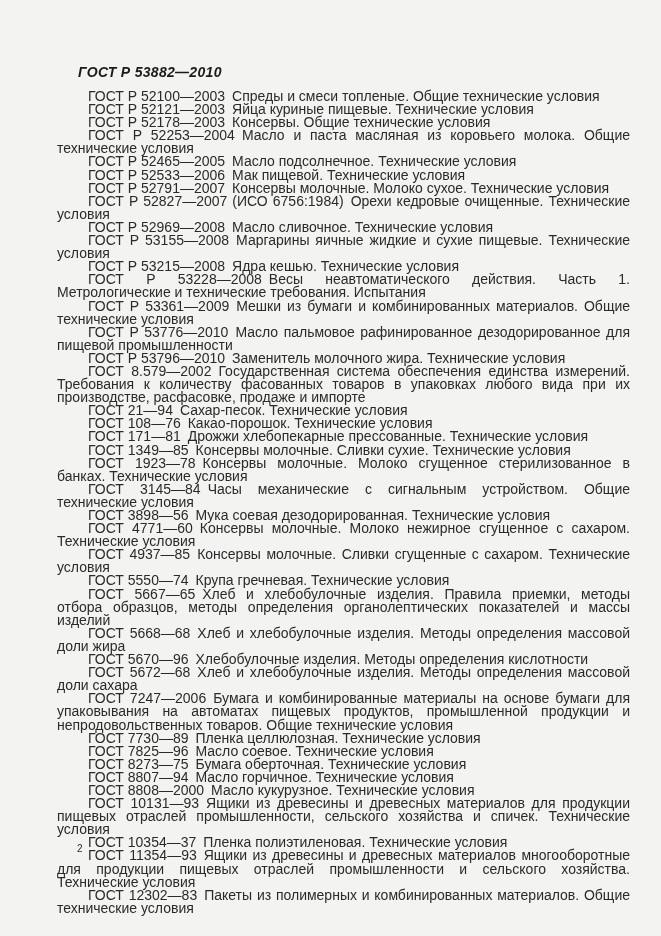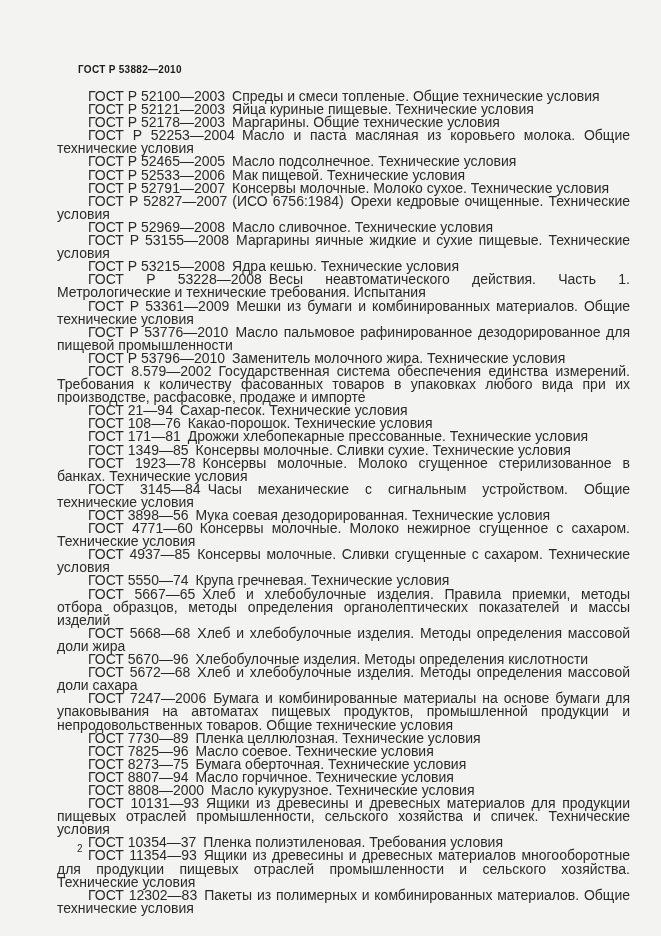--- a/index.html
+++ b/index.html
@@ -13,24 +13,25 @@
     width: 661px;
     height: 936px;
     background: #f3f3f1;
     overflow: hidden;
     color: #2a2a2a;
   }
   .doc-header {
     position: absolute;
     left: 78px;
     top: 64px;
-    font-size: 10px;
+    font-size: 14px;
     font-weight: bold;
     letter-spacing: 0.3px;
     color: #1b1b1b;
+    font-style: italic;
   }
   .standards {
     position: absolute;
     left: 57px;
     top: 90px;
     width: 573px;
   }
   .entry {
     margin: 0;
     font-size: 14px;
@@ -53,21 +54,21 @@
 </style>
 </head>
 <body>
 
 <div class="page">
   <div class="doc-header">ГОСТ Р 53882—2010</div>
 
   <div class="standards">
       <p class="entry"><span class="code">ГОСТ Р 52100—2003</span><span class="title">Спреды и смеси топленые. Общие технические условия</span></p>
       <p class="entry"><span class="code">ГОСТ Р 52121—2003</span><span class="title">Яйца куриные пищевые. Технические условия</span></p>
-      <p class="entry"><span class="code">ГОСТ Р 52178—2003</span><span class="title">Маргарины. Общие технические условия</span></p>
+      <p class="entry"><span class="code">ГОСТ Р 52178—2003</span><span class="title">Консервы. Общие технические условия</span></p>
       <p class="entry"><span class="code">ГОСТ Р 52253—2004</span><span class="title">Масло и паста масляная из коровьего молока. Общие технические условия</span></p>
       <p class="entry"><span class="code">ГОСТ Р 52465—2005</span><span class="title">Масло подсолнечное. Технические условия</span></p>
       <p class="entry"><span class="code">ГОСТ Р 52533—2006</span><span class="title">Мак пищевой. Технические условия</span></p>
       <p class="entry"><span class="code">ГОСТ Р 52791—2007</span><span class="title">Консервы молочные. Молоко сухое. Технические условия</span></p>
       <p class="entry"><span class="code">ГОСТ Р 52827—2007 (ИСО 6756:1984)</span><span class="title">Орехи кедровые очищенные. Технические условия</span></p>
       <p class="entry"><span class="code">ГОСТ Р 52969—2008</span><span class="title">Масло сливочное. Технические условия</span></p>
       <p class="entry"><span class="code">ГОСТ Р 53155—2008</span><span class="title">Маргарины яичные жидкие и сухие пищевые. Технические условия</span></p>
       <p class="entry"><span class="code">ГОСТ Р 53215—2008</span><span class="title">Ядра кешью. Технические условия</span></p>
       <p class="entry"><span class="code">ГОСТ Р 53228—2008</span><span class="title">Весы неавтоматического действия. Часть 1. Метрологические и технические требования. Испытания</span></p>
       <p class="entry"><span class="code">ГОСТ Р 53361—2009</span><span class="title">Мешки из бумаги и комбинированных материалов. Общие технические условия</span></p>
@@ -88,19 +89,19 @@
       <p class="entry"><span class="code">ГОСТ 5668—68</span><span class="title">Хлеб и хлебобулочные изделия. Методы определения массовой доли жира</span></p>
       <p class="entry"><span class="code">ГОСТ 5670—96</span><span class="title">Хлебобулочные изделия. Методы определения кислотности</span></p>
       <p class="entry"><span class="code">ГОСТ 5672—68</span><span class="title">Хлеб и хлебобулочные изделия. Методы определения массовой доли сахара</span></p>
       <p class="entry"><span class="code">ГОСТ 7247—2006</span><span class="title">Бумага и комбинированные материалы на основе бумаги для упаковывания на автоматах пищевых продуктов, промышленной продукции и непродовольственных товаров. Общие технические условия</span></p>
       <p class="entry"><span class="code">ГОСТ 7730—89</span><span class="title">Пленка целлюлозная. Технические условия</span></p>
       <p class="entry"><span class="code">ГОСТ 7825—96</span><span class="title">Масло соевое. Технические условия</span></p>
       <p class="entry"><span class="code">ГОСТ 8273—75</span><span class="title">Бумага оберточная. Технические условия</span></p>
       <p class="entry"><span class="code">ГОСТ 8807—94</span><span class="title">Масло горчичное. Технические условия</span></p>
       <p class="entry"><span class="code">ГОСТ 8808—2000</span><span class="title">Масло кукурузное. Технические условия</span></p>
       <p class="entry"><span class="code">ГОСТ 10131—93</span><span class="title">Ящики из древесины и древесных материалов для продукции пищевых отраслей промышленности, сельского хозяйства и спичек. Технические условия</span></p>
-      <p class="entry"><span class="code">ГОСТ 10354—37</span><span class="title">Пленка полиэтиленовая. Требования условия</span></p>
+      <p class="entry"><span class="code">ГОСТ 10354—37</span><span class="title">Пленка полиэтиленовая. Технические условия</span></p>
       <p class="entry"><span class="code">ГОСТ 11354—93</span><span class="title">Ящики из древесины и древесных материалов многооборотные для продукции пищевых отраслей промышленности и сельского хозяйства. Технические условия</span></p>
       <p class="entry"><span class="code">ГОСТ 12302—83</span><span class="title">Пакеты из полимерных и комбинированных материалов. Общие технические условия</span></p>
     </div>
 
   <div class="page-num">2</div>
 </div>
 
 </body></html>

